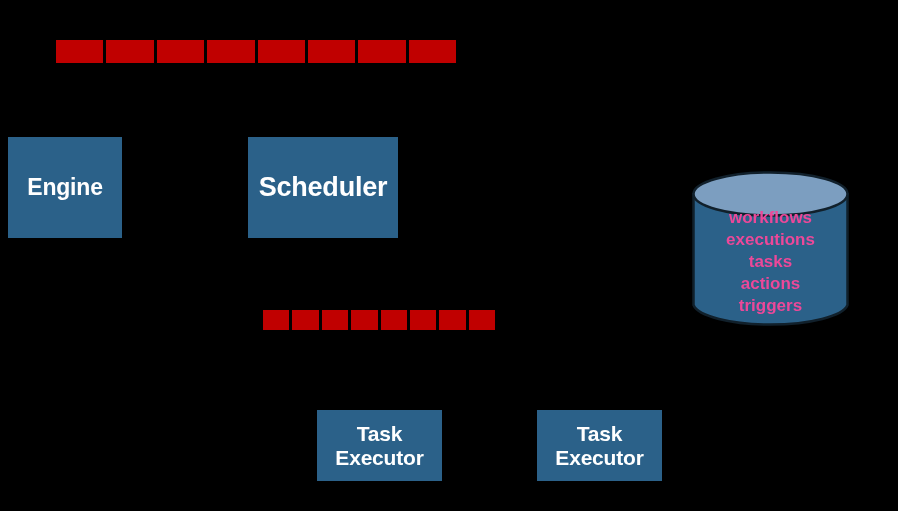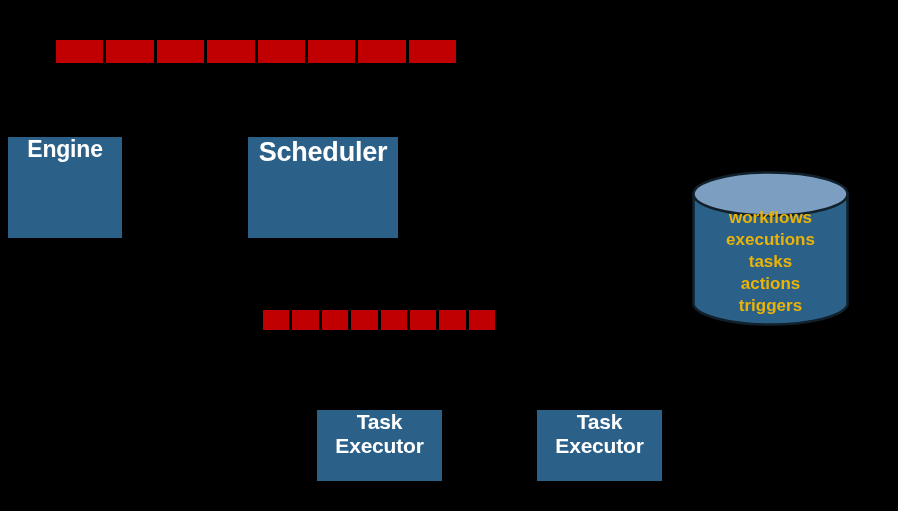--- a/index.html
+++ b/index.html
@@ -38,21 +38,21 @@
   .stripe-seg + .stripe-seg {
     margin-left: 3px;
   }
 
   
   .box {
     position: absolute;
     background: #2B6189;
     color: #FFFFFF;
     display: flex;
-    align-items: flex-start;
+    align-items: center;
     justify-content: center;
     text-align: center;
     font-weight: bold;
     line-height: 1.12;
     box-sizing: border-box;
     letter-spacing: -0.2px;
   }
   .box .box-label { display: block; white-space: pre-line; }
 
   #box-engine       { left: 8px;   top: 137px; width: 114px; height: 101px; font-size: 23px; }
@@ -74,21 +74,21 @@
     left: 0; top: 0;
     width: 157px;
     height: 157px;
     display: block;
   }
   #database .db-text {
     position: absolute;
     left: 0;
     top: 36px;
     width: 157px;
-    color: #eab308;
+    color: #ec4899;
     font-size: 17px;
     font-weight: bold;
     line-height: 1.3;
     text-align: center;
     white-space: pre-line;
   }
 </style>
 </head>
 <body>
 

